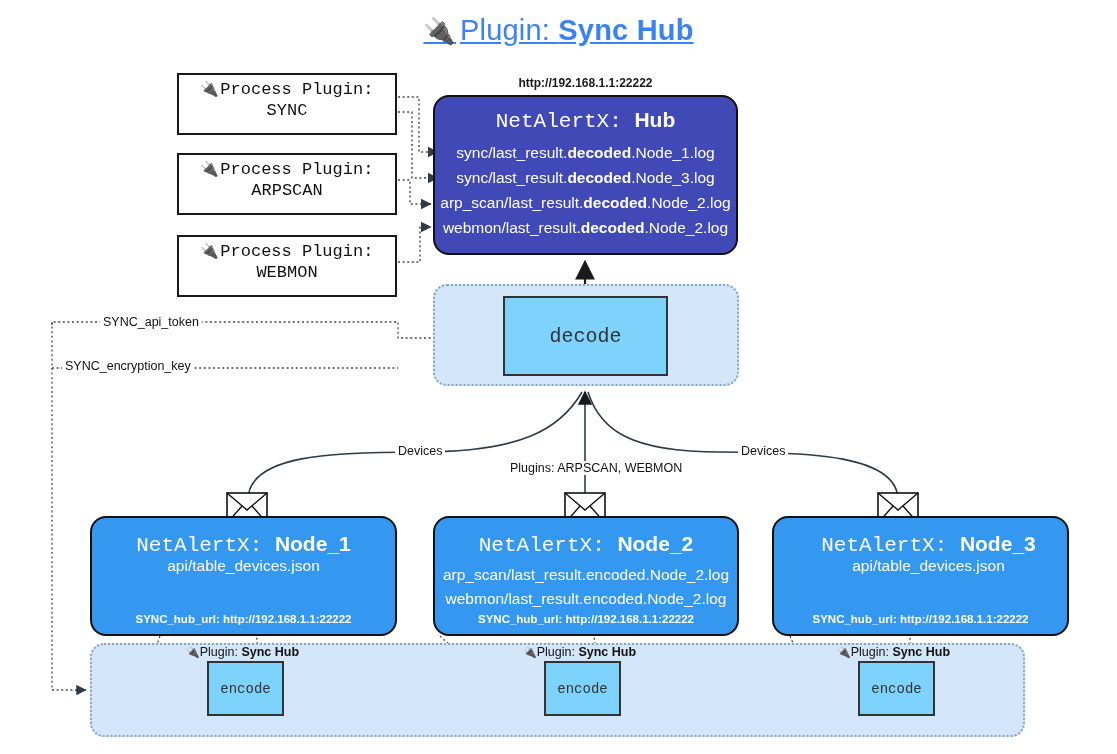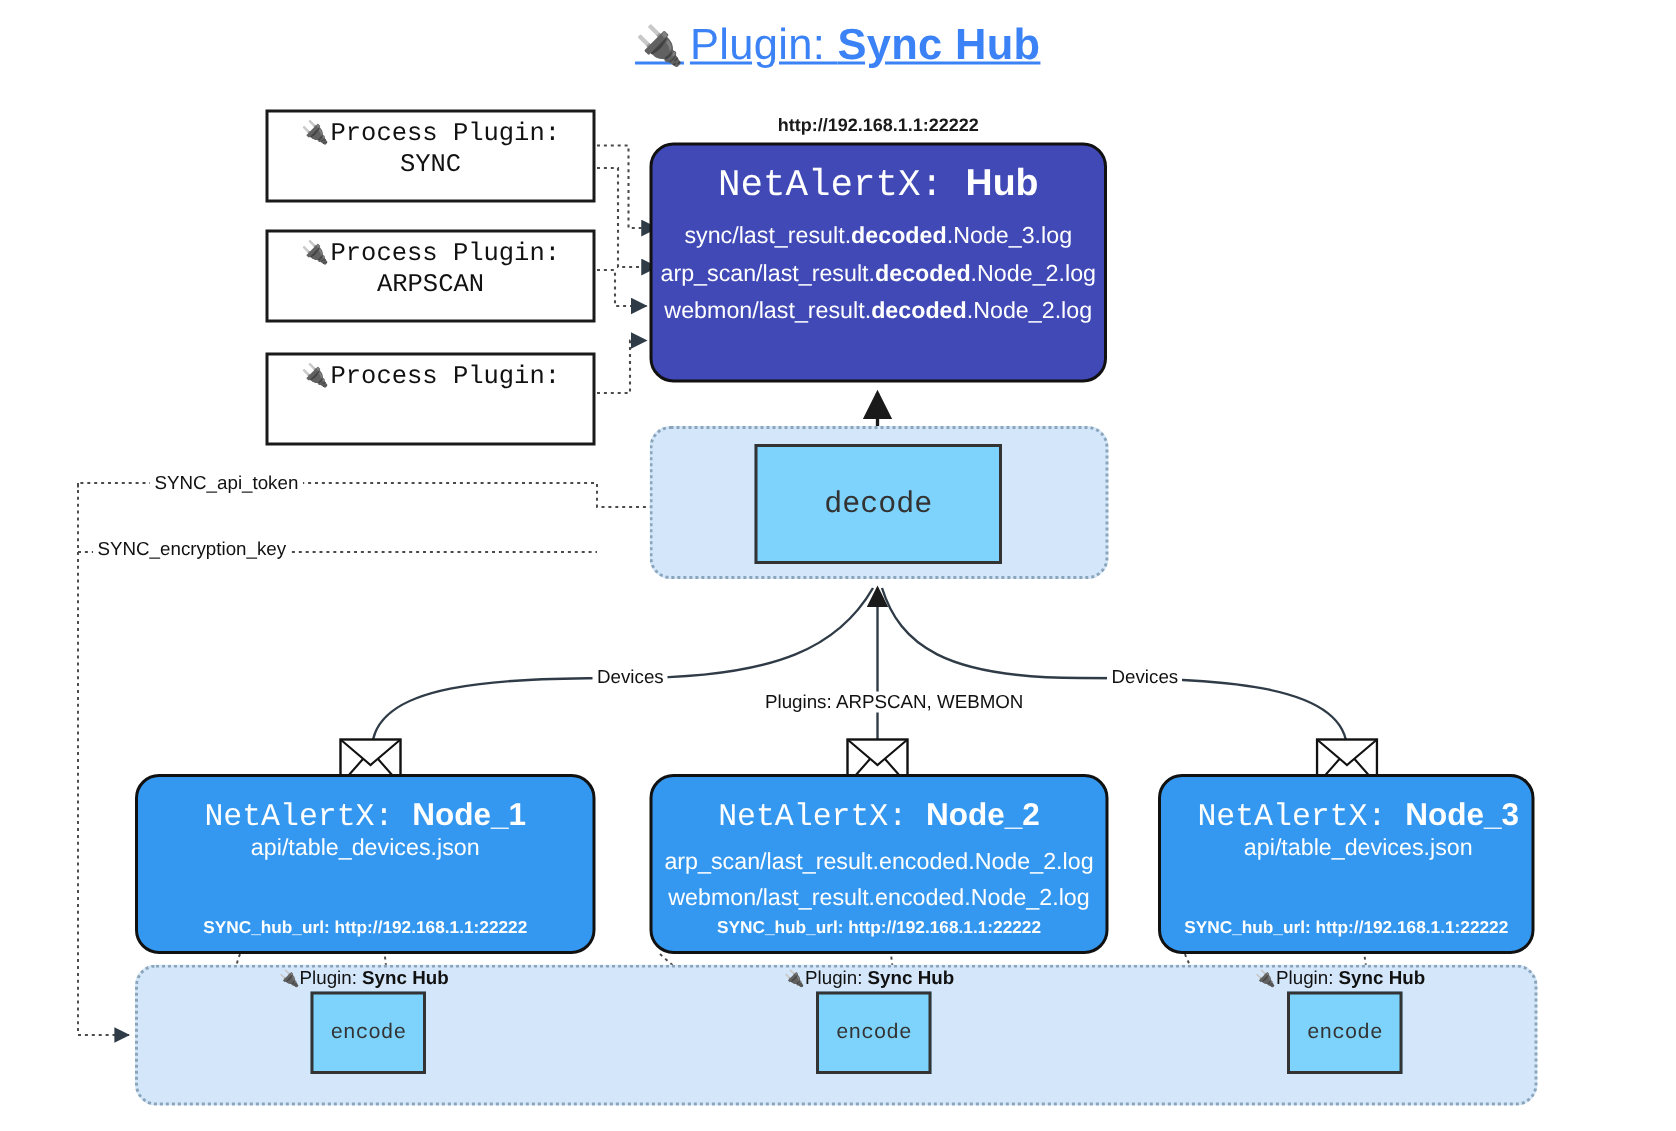--- a/index.html
+++ b/index.html
@@ -49,21 +49,21 @@
     left:433px;top:95px;width:305px;height:160px;
     background:#4049b5;
     border:2px solid #111;
     border-radius:16px;
     box-sizing:border-box;
     color:#ffffff;
   }
   #hub .hub-title{
     text-align:center;margin-top:11px;
     font-family:"Liberation Mono", monospace;
-    font-size:25px;
+    font-size:21px;
     white-space:nowrap;
   }
   #hub .hub-title b{font-family:"Liberation Sans",sans-serif;font-weight:bold;}
   #hub .hub-lines{margin-top:7px;}
   #hub .hub-line{
     font-size:15.5px;line-height:25px;white-space:nowrap;text-align:center;
   }
   #hub .hub-line b{font-weight:bold;}
   #hub-url{
     left:433px;top:76px;width:305px;text-align:center;
@@ -111,21 +111,21 @@
   .node .n-title b{font-family:"Liberation Sans",sans-serif;font-weight:bold;}
   .node .n-line{
     text-align:center;font-size:15.5px;margin-top:0;white-space:nowrap;
   }
   .node .n-foot{
     position:absolute;left:0;bottom:9px;width:100%;
     text-align:center;font-size:11.5px;font-weight:bold;color:#fff;white-space:nowrap;
   }
   #node1{left:90px;top:516px;width:307px;height:120px;}
   #node2{left:433px;top:516px;width:306px;height:120px;}
-  #node3{left:772px;top:516px;width:251px;height:120px;padding-left:16px;}
+  #node3{left:772px;top:516px;width:297px;height:120px;padding-left:16px;}
 
   
   .edge-lbl{
     font-size:12.5px;color:#111;background:#ffffff;
     padding:0 3px;white-space:nowrap;
   }
 
   
   #wires{position:absolute;left:0;top:0;width:1117px;height:754px;pointer-events:none;}
 </style>
@@ -191,29 +191,33 @@
     <div class="pp-l1">
       <span class="plug">🔌</span><span>Process Plugin:</span>
     </div>
     <div class="pp-l2">ARPSCAN</div>
   </div>
 
   <div class="abs pp-box" style="left:177px;top:235px;">
     <div class="pp-l1">
       <span class="plug">🔌</span><span>Process Plugin:</span>
     </div>
+    <div class="pp-l2">WEBMON</div>
   </div>
 
   <div class="abs" id="hub-url">http://192.168.1.1:22222</div>
 
   <div class="abs" id="hub">
     <div class="hub-title">
       <span>NetAlertX: </span><b>Hub</b>
     </div>
     <div class="hub-lines">
+      <div class="hub-line">
+        <span>sync/last_result.</span><b>decoded</b><span>.Node_1.log</span>
+      </div>
       <div class="hub-line">
         <span>sync/last_result.</span><b>decoded</b><span>.Node_3.log</span>
       </div>
       <div class="hub-line">
         <span>arp_scan/last_result.</span><b>decoded</b><span>.Node_2.log</span>
       </div>
       <div class="hub-line">
         <span>webmon/last_result.</span><b>decoded</b><span>.Node_2.log</span>
       </div>
     </div>

